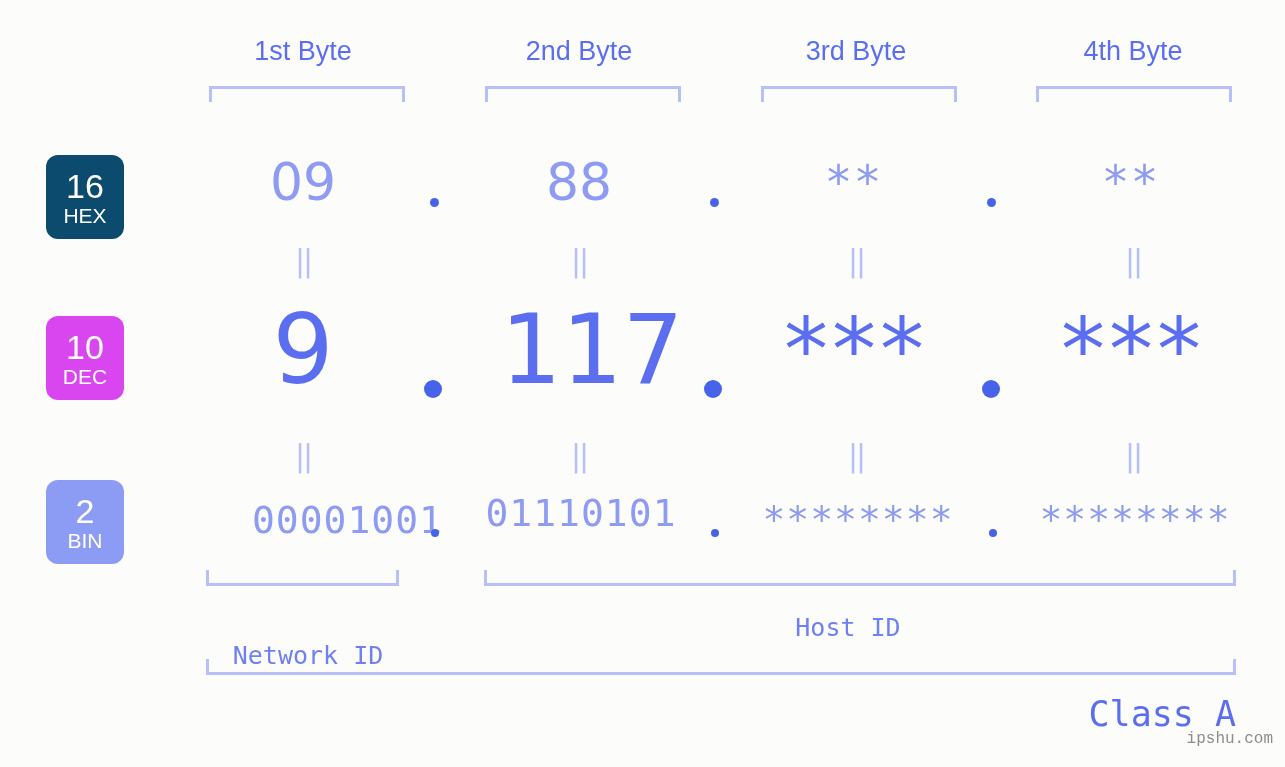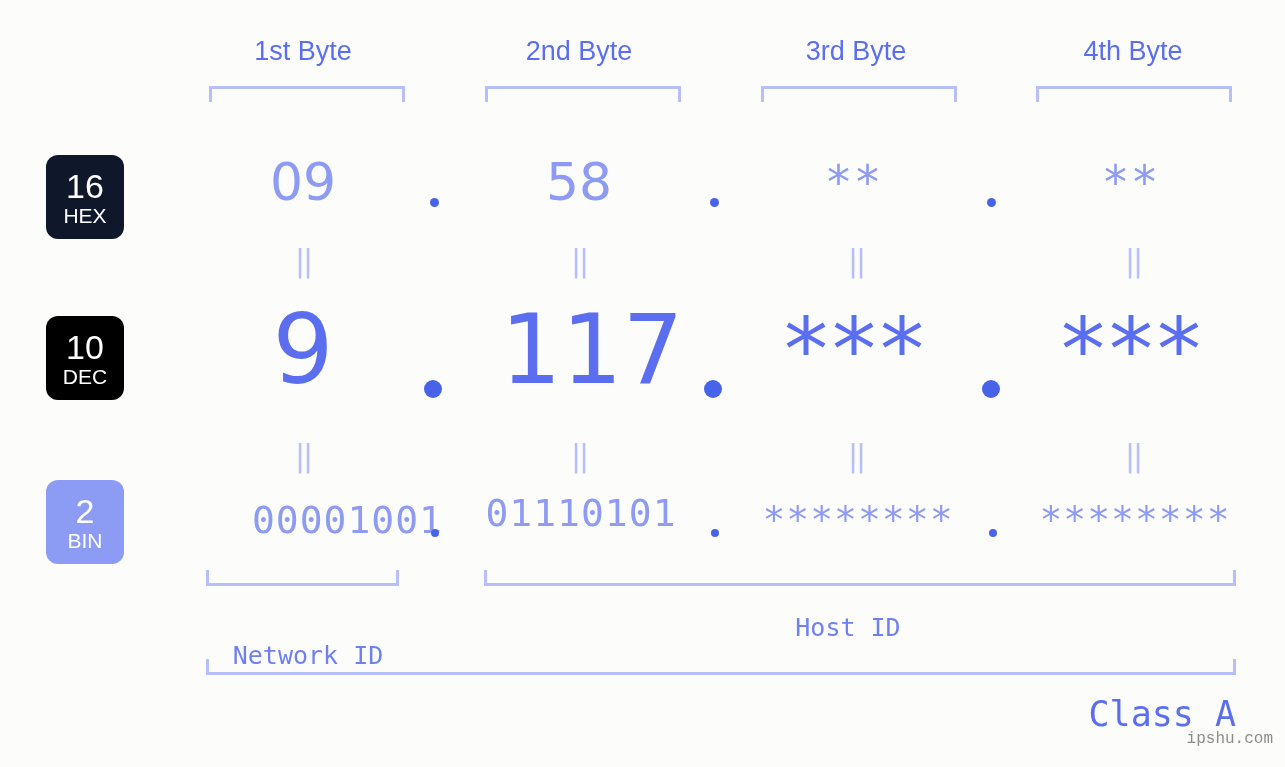--- a/index.html
+++ b/index.html
@@ -172,35 +172,35 @@
   <div class="byte-header" style="left:173px;">1st Byte</div>
   <div class="byte-header" style="left:449px;">2nd Byte</div>
   <div class="byte-header" style="left:726px;">3rd Byte</div>
   <div class="byte-header" style="left:1003px;">4th Byte</div>
 
   <div class="top-bracket" style="left:209px;  width:196px;"></div>
   <div class="top-bracket" style="left:485px;  width:196px;"></div>
   <div class="top-bracket" style="left:761px;  width:196px;"></div>
   <div class="top-bracket" style="left:1036px; width:196px;"></div>
 
-  <div class="base-badge" style="top:155px; background:#0f172a;">
+  <div class="base-badge" style="top:155px; background:#0c4a6e;">
     <span class="num">16</span>
     <span class="lbl">HEX</span>
   </div>
-  <div class="base-badge" style="top:316px; background:#000000;">
+  <div class="base-badge" style="top:316px; background:#d946ef;">
     <span class="num">10</span>
     <span class="lbl">DEC</span>
   </div>
   <div class="base-badge" style="top:480px; background:#8c9cf5;">
     <span class="num">2</span>
     <span class="lbl">BIN</span>
   </div>
 
   <div class="val-cell hex-val" style="left:173px; top:152px; width:260px;">09</div>
-  <div class="val-cell hex-val" style="left:449px; top:152px; width:260px;">58</div>
+  <div class="val-cell hex-val" style="left:449px; top:152px; width:260px;">88</div>
   <div class="val-cell hex-val stars" style="left:726px; top:152px; width:260px;">**</div>
   <div class="val-cell hex-val stars" style="left:1003px; top:152px; width:260px;">**</div>
 
   <div class="dot" style="left:430px;  top:198px; width:9px;  height:9px;"></div>
   <div class="dot" style="left:710px;  top:198px; width:9px;  height:9px;"></div>
   <div class="dot" style="left:987px;  top:198px; width:9px;  height:9px;"></div>
 
   <div class="eq" style="left:173px; top:246px; width:260px;">||</div>
   <div class="eq" style="left:449px; top:246px; width:260px;">||</div>
   <div class="eq" style="left:726px; top:246px; width:260px;">||</div>

